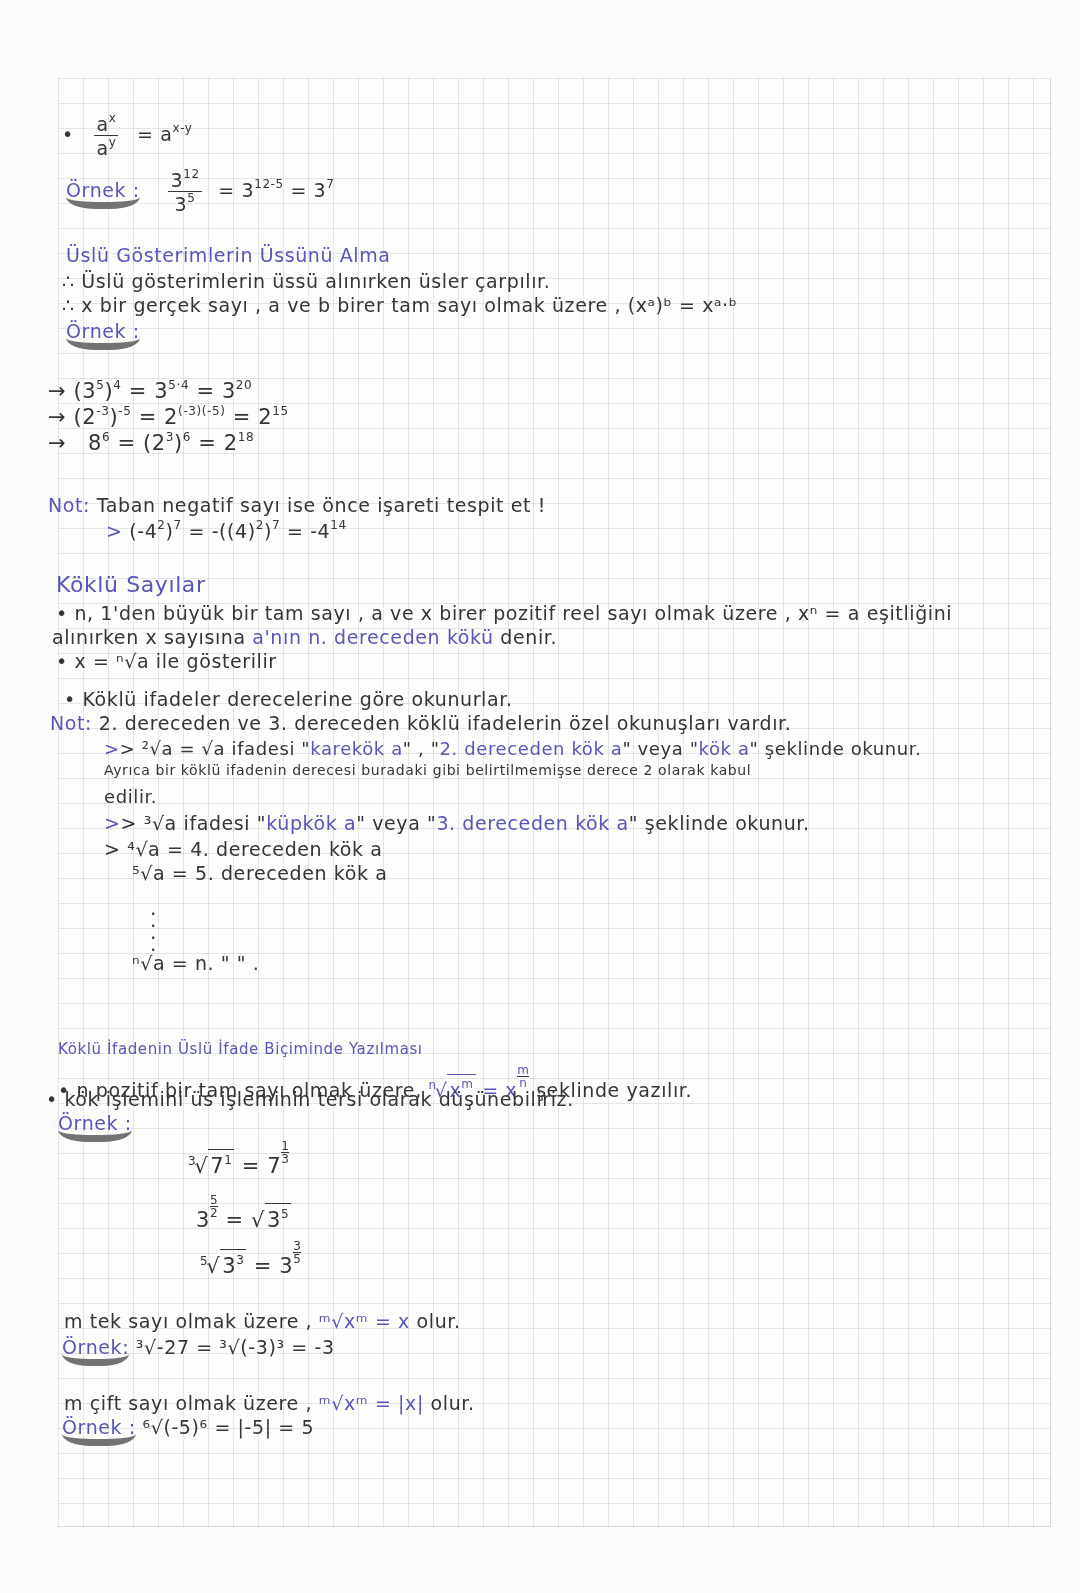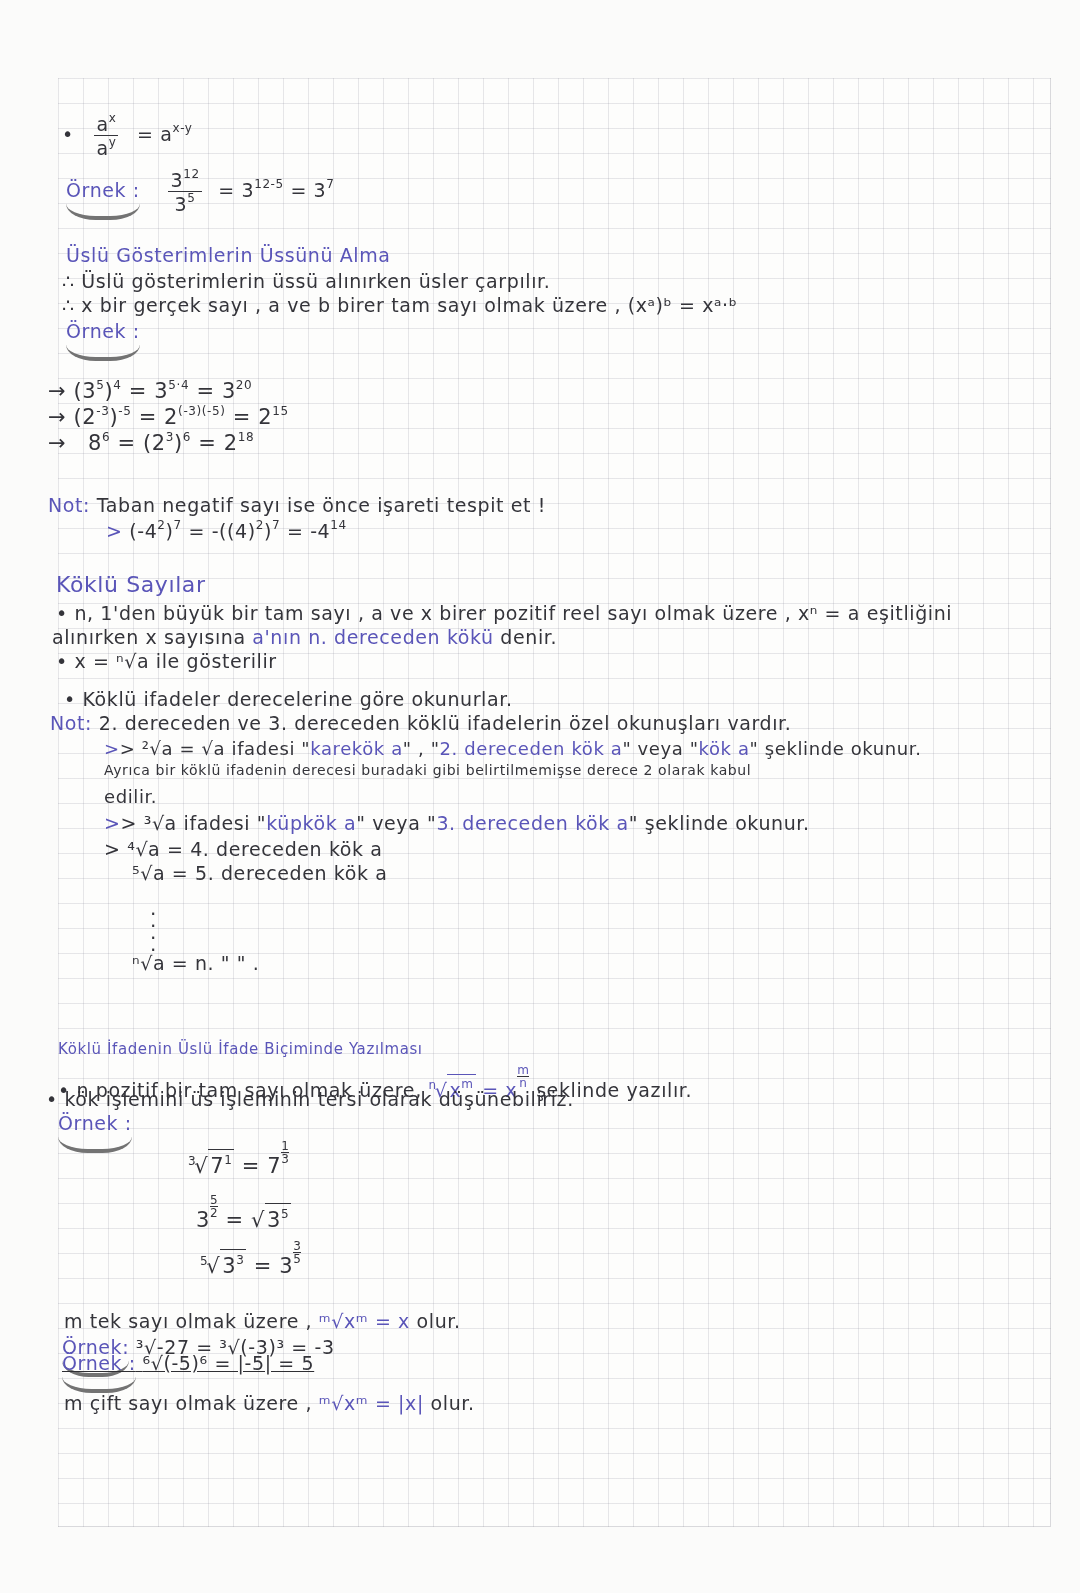--- a/index.html
+++ b/index.html
@@ -14,21 +14,21 @@
       linear-gradient(to right, rgba(150,150,160,0.22) 1px, transparent 1px),
       linear-gradient(to bottom, rgba(150,150,160,0.22) 1px, transparent 1px);
     background-size: 25px 25px;
     border-right: 1px solid rgba(150,150,160,0.35);
     border-bottom: 1px solid rgba(150,150,160,0.35);
   }
   .line { position: absolute; white-space: nowrap; font-size: 19px; letter-spacing: 0.6px; }
   .blue { color: #5a55b8; }
   .ink { color: #34343a; }
   .head { font-size: 22px; }
-  .ul { border-bottom: 4px solid #737373; border-radius: 0 0 40% 40%; padding-bottom: 15px; }
+  .ul { border-bottom: 7px solid #737373; border-radius: 0 0 40% 40%; padding-bottom: 1px; }
   sup { font-size: 12px; vertical-align: 9px; }
   .frac { display: inline-block; text-align: center; vertical-align: middle; line-height: 1.05; }
   .frac > span { display: block; }
   .frac .num { border-bottom: 1.5px solid #34343a; padding: 0 2px; }
   .small-frac { font-size: 12px; display: inline-block; vertical-align: 10px; text-align: center; line-height: 1; }
   .small-frac span { display:block; }
   .small-frac .num { border-bottom: 1px solid #34343a; }
   .root { display: inline-block; }
   .root .idx { font-size: 12px; vertical-align: 8px; margin-right: -2px; }
   .root .rad { border-top: 1.5px solid currentColor; padding: 4px 2px; margin-left: 0; }
@@ -135,16 +135,16 @@
 </div>
 <div class="line" style="left:62px; top:1336px;">
   <span class="blue ul">Örnek:</span>
   <span class="ink">³√-27 = ³√(-3)³ = -3</span>
 </div>
 <div class="line ink" style="left:64px; top:1392px;">
   <span>m çift sayı olmak üzere ,</span>
   <span class="blue">ᵐ√xᵐ = |x|</span>
   <span>olur.</span>
 </div>
-<div class="line" style="left:62px; top:1352px;text-decoration:underline;">
+<div class="line" style="left:62px; top:1416px;">
   <span class="blue ul">Örnek :</span>
   <span class="ink">⁶√(-5)⁶ = |-5| = 5</span>
 </div>
 
 </body></html>

